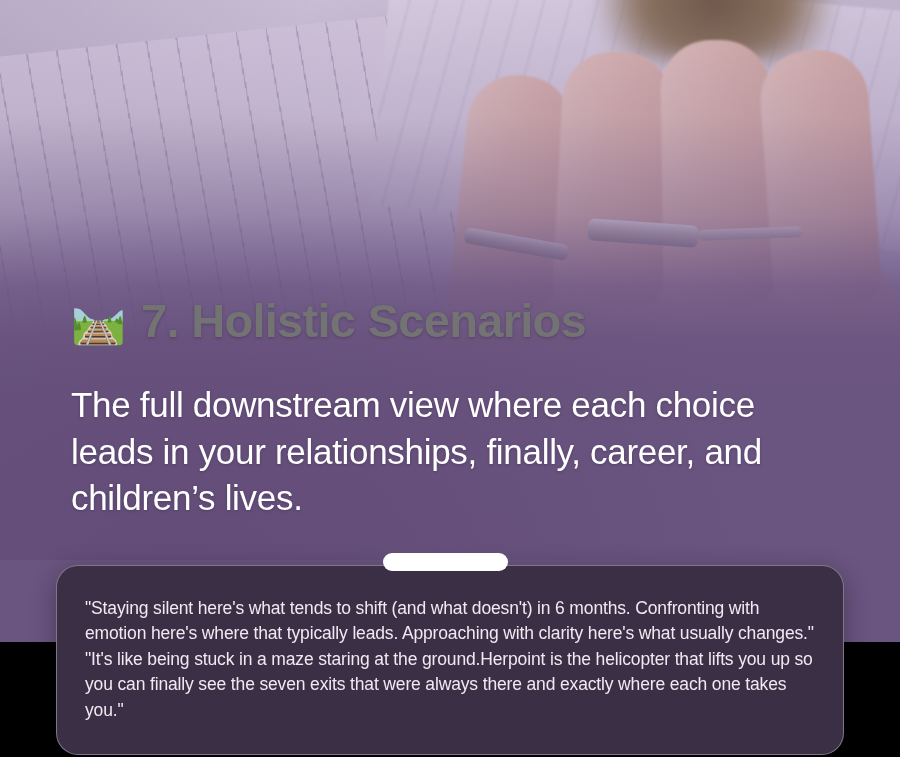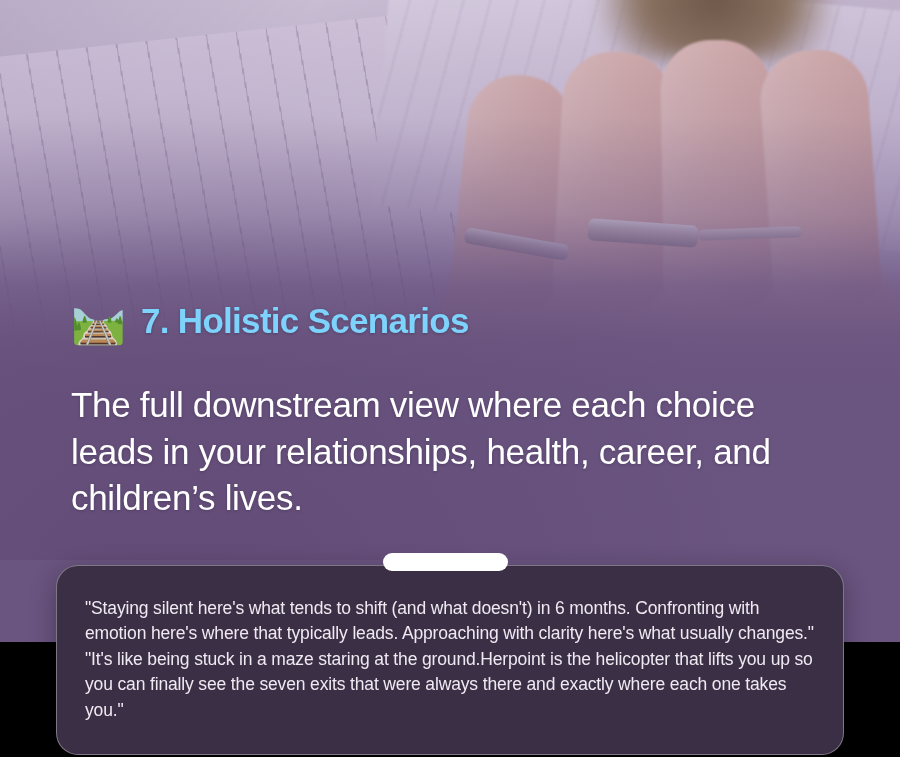--- a/index.html
+++ b/index.html
@@ -133,21 +133,21 @@
   .headline {
     position:absolute; left:71px; top:296px;
     display:flex; align-items:center; gap:14px;
   }
   .emoji-rail {
     font-size:44px; line-height:1;
     width:56px; height:50px;
     display:flex; align-items:center; justify-content:center;
   }
   .title {
-    font-size:35px; font-weight:bold; color:#7dd3fc;
+    font-size:47px; font-weight:bold; color:#737373;
     letter-spacing:-0.7px; line-height:1.05;
     text-shadow:0 1px 3px rgba(40,25,60,0.35);
   }
   .subtitle {
     position:absolute; left:71px; top:382px;
     width:760px;
     font-size:35px; font-weight:normal; color:#ffffff;
     line-height:1.33; letter-spacing:-0.3px;
     text-shadow:0 1px 3px rgba(40,25,60,0.30);
   }
@@ -204,20 +204,20 @@
   </div>
 
   <div class="purple-band"></div>
   <div class="black-band"></div>
 
   <div class="headline">
     <span class="emoji-rail">🛤️</span>
     <h1 class="title">7. Holistic Scenarios</h1>
   </div>
 
-  <p class="subtitle">The full downstream view  where each choice leads in your relationships, health, career, and children’s lives.</p>
+  <p class="subtitle">The full downstream view  where each choice leads in your relationships, finally, career, and children’s lives.</p>
 
   <div class="card-handle"></div>
   <div class="quote-card">
     <p class="quote-text">"Staying silent  here's what tends to shift (and what doesn't) in 6 months. Confronting with emotion  here's where that typically leads. Approaching with clarity here's what usually changes." "It's like being stuck in a maze staring at the ground.Herpoint is the helicopter that lifts you up so you can finally see the seven exits that were always there  and exactly where each one takes you."</p>
   </div>
 
 </div>
 
 </body></html>

